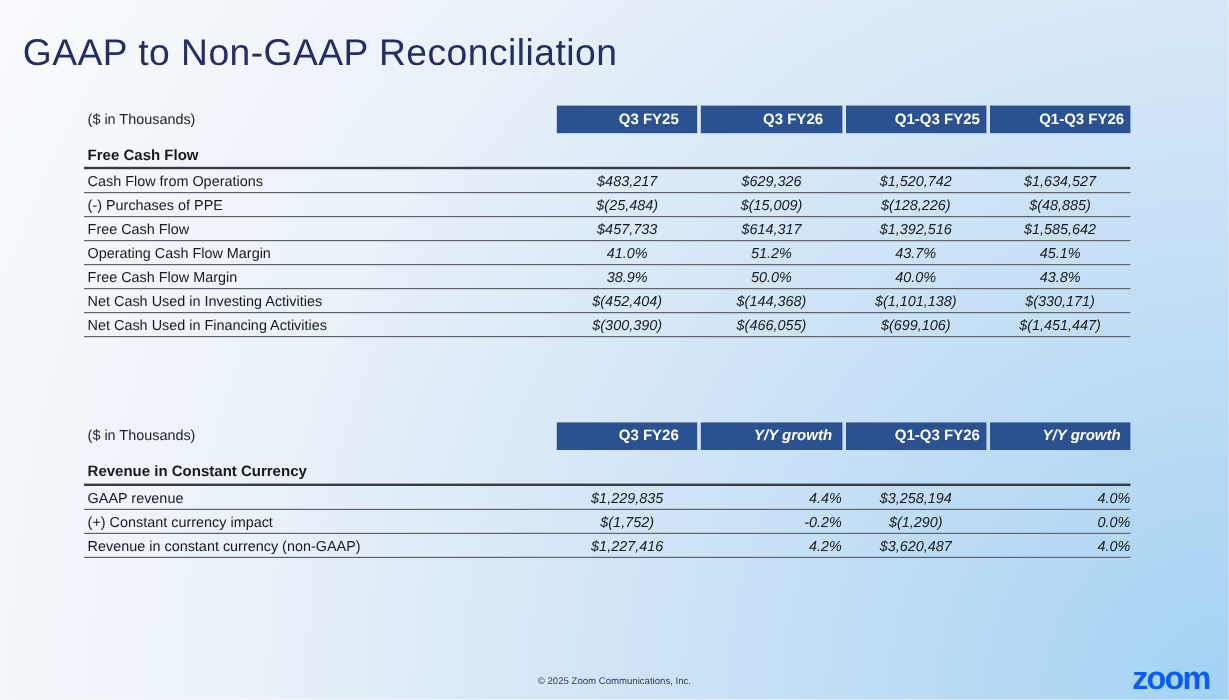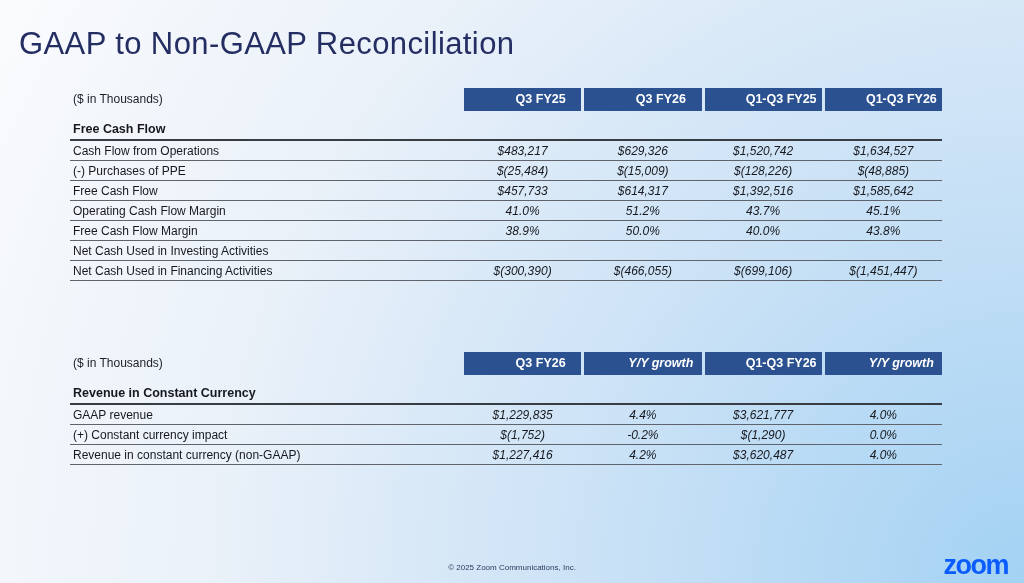--- a/index.html
+++ b/index.html
@@ -32,21 +32,21 @@
     font-weight:700; font-size:12.5px; color:#16181d;
   }
 
   .data-row {
     display:flex; height:19px; border-bottom:1px solid #5f636b;
     align-items:center; justify-content:space-between;
   }
   .row-label { font-size:12px; color:#17191f; padding-left:3px; white-space:nowrap; }
   .row-values { display:flex; gap:3px; width:478px; }
   .cell { flex:1; text-align:center; font-size:12px; color:#17191f;font-style:italic; }
-  .cell.it { font-style:italic; }
+  .cell.it { font-style:italic;text-align:right; }
 
   .footer-copy {
     position:absolute; left:0; right:0; bottom:11px;
     text-align:center; font-size:8px; color:#2c3a5e;
   }
   .logo {
     position:absolute; right:16px; bottom:2px;
     font-size:27px; font-weight:700; letter-spacing:-1.5px;
     color:var(--logo-blue, #0b5cff);
   }
@@ -110,20 +110,26 @@
           <div class="row-label">Free Cash Flow Margin</div>
           <div class="row-values">
             <div class="cell">38.9%</div>
             <div class="cell">50.0%</div>
             <div class="cell">40.0%</div>
             <div class="cell">43.8%</div>
           </div>
         </div>
         <div class="data-row">
           <div class="row-label">Net Cash Used in Investing Activities</div>
+          <div class="row-values">
+            <div class="cell">$(452,404)</div>
+            <div class="cell">$(144,368)</div>
+            <div class="cell">$(1,101,138)</div>
+            <div class="cell">$(330,171)</div>
+          </div>
         </div>
         <div class="data-row">
           <div class="row-label">Net Cash Used in Financing Activities</div>
           <div class="row-values">
             <div class="cell">$(300,390)</div>
             <div class="cell">$(466,055)</div>
             <div class="cell">$(699,106)</div>
             <div class="cell">$(1,451,447)</div>
           </div>
         </div>
@@ -140,21 +146,21 @@
           <div class="col-head it">Y/Y growth</div>
         </div>
     </div>
     <div class="section-label">Revenue in Constant Currency</div>
     <div class="t-body">
         <div class="data-row">
           <div class="row-label">GAAP revenue</div>
           <div class="row-values">
             <div class="cell">$1,229,835</div>
             <div class="cell it">4.4%</div>
-            <div class="cell">$3,621,777</div>
+            <div class="cell">$3,258,194</div>
             <div class="cell it">4.0%</div>
           </div>
         </div>
         <div class="data-row">
           <div class="row-label">(+) Constant currency impact</div>
           <div class="row-values">
             <div class="cell">$(1,752)</div>
             <div class="cell it">-0.2%</div>
             <div class="cell">$(1,290)</div>
             <div class="cell it">0.0%</div>

